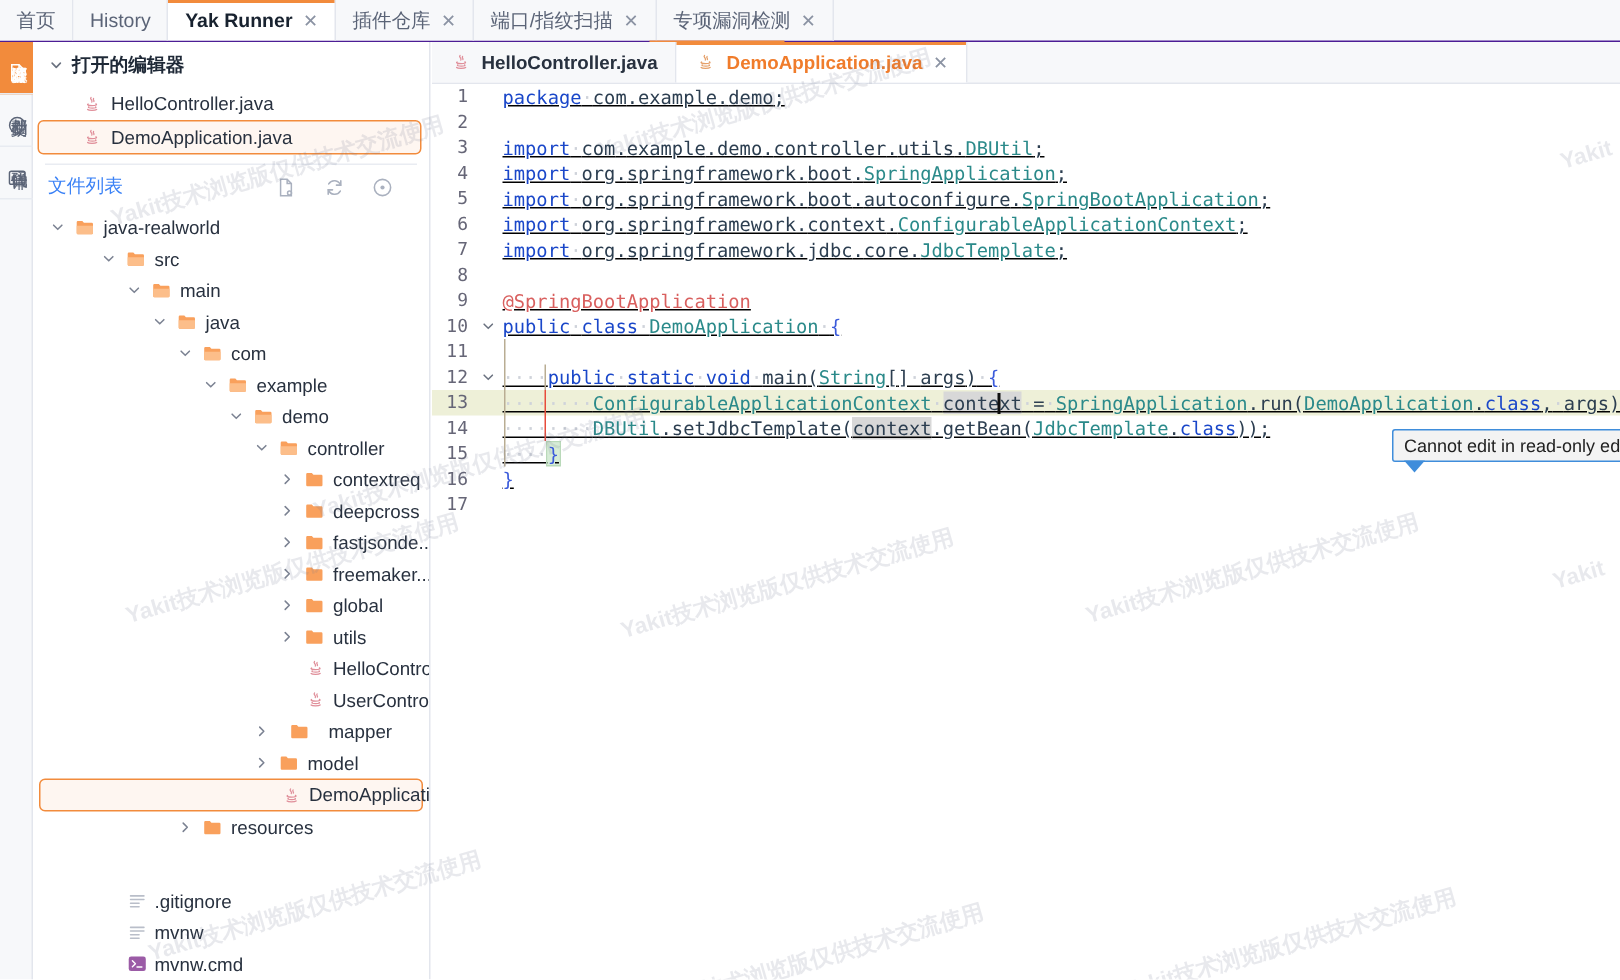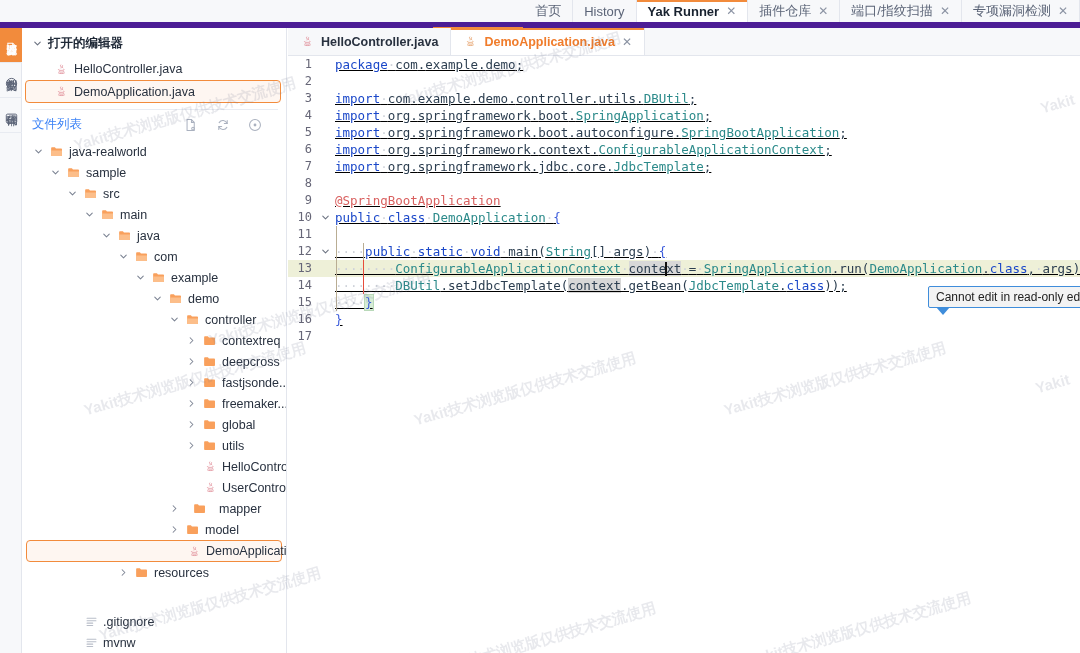--- a/index.html
+++ b/index.html
@@ -10,22 +10,22 @@
     background: #ffffff;
     font-family: "Liberation Sans", sans-serif;
     -webkit-font-smoothing: antialiased;
   }
   #app { position: relative; width: 1080px; height: 653px; background:#fff; }
 
   
   .topbar {
     position: absolute; top:0; left:0; width:1080px; height:28px;
     background:#f7f8fa;
-    border-bottom:6px solid #4c1d95;
-    display:flex; align-items:stretch;justify-content:flex-end;
+    border-bottom:1px solid #4c1d95;
+    display:flex; align-items:stretch;
   }
   .ttab {
     display:flex; align-items:center; gap:7px;
     padding:0 11px;
     font-size:13px; color:#5b6477;
     border-right:1px solid #e3e6ed;
     background:#f7f8fa;
     position:relative;
     white-space:nowrap;
     cursor:default;
@@ -383,34 +383,20 @@
               <path d="M4 6l4 4 4-4"></path>
             </svg>
           </span>
           <span class="ticon">
             <svg width="14" height="14" viewBox="0 0 16 16">
               <path d="M1.3 3.6a.9.9 0 0 1 .9-.9h3.4l1.2 1.3h6a.9.9 0 0 1 .9.9v6.9a.9.9 0 0 1-.9.9H2.2a.9.9 0 0 1-.9-.9z" fill="#f9a05c"></path>
               <path d="M1.3 6.3h12.4v5.5a.9.9 0 0 1-.9.9H2.2a.9.9 0 0 1-.9-.9z" fill="#fcbe8a"></path>
             </svg>
           </span>
           <span>java-realworld</span>
-        </div>
-        <div class="trow" style="padding-left: 27px;">
-          <span class="tw">
-            <svg width="11" height="11" viewBox="0 0 16 16" fill="none" stroke="currentColor" stroke-width="1.5" stroke-linecap="round" stroke-linejoin="round">
-              <path d="M4 6l4 4 4-4"></path>
-            </svg>
-          </span>
-          <span class="ticon">
-            <svg width="14" height="14" viewBox="0 0 16 16">
-              <path d="M1.3 3.6a.9.9 0 0 1 .9-.9h3.4l1.2 1.3h6a.9.9 0 0 1 .9.9v6.9a.9.9 0 0 1-.9.9H2.2a.9.9 0 0 1-.9-.9z" fill="#f9a05c"></path>
-              <path d="M1.3 6.3h12.4v5.5a.9.9 0 0 1-.9.9H2.2a.9.9 0 0 1-.9-.9z" fill="#fcbe8a"></path>
-            </svg>
-          </span>
-          <span>sample</span>
         </div>
         <div class="trow" style="padding-left: 44px;">
           <span class="tw">
             <svg width="11" height="11" viewBox="0 0 16 16" fill="none" stroke="currentColor" stroke-width="1.5" stroke-linecap="round" stroke-linejoin="round">
               <path d="M4 6l4 4 4-4"></path>
             </svg>
           </span>
           <span class="ticon">
             <svg width="14" height="14" viewBox="0 0 16 16">
               <path d="M1.3 3.6a.9.9 0 0 1 .9-.9h3.4l1.2 1.3h6a.9.9 0 0 1 .9.9v6.9a.9.9 0 0 1-.9.9H2.2a.9.9 0 0 1-.9-.9z" fill="#f9a05c"></path>

